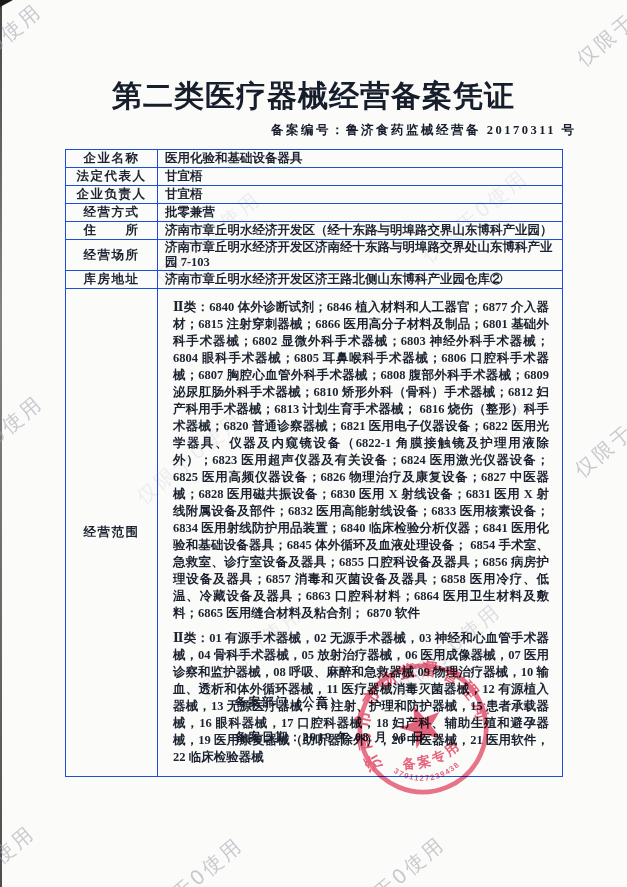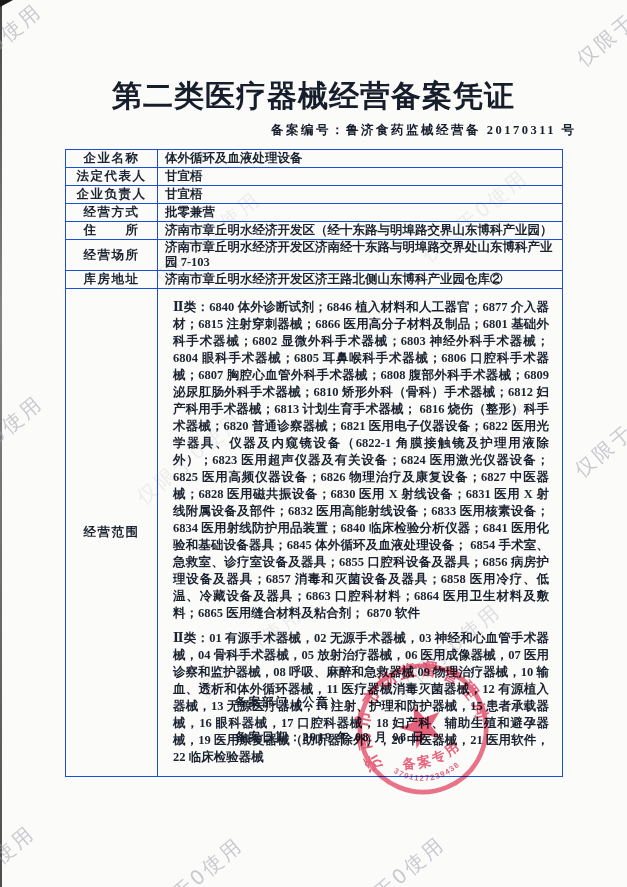--- a/index.html
+++ b/index.html
@@ -73,21 +73,21 @@
 
   <div class="title">第二类医疗器械经营备案凭证</div>
   <div class="filing-line">
     <span>备案编号：</span><span>鲁济食药监械经营备 20170311 号</span>
   </div>
 
   <table class="info">
     <tbody>
         <tr>
       <td class="lbl">企业名称</td>
-      <td class="val">体外循环及血液处理设备</td>
+      <td class="val">医用化验和基础设备器具</td>
     </tr>
     <tr>
       <td class="lbl">法定代表人</td>
       <td class="val">甘宜梧</td>
     </tr>
     <tr>
       <td class="lbl">企业负责人</td>
       <td class="val">甘宜梧</td>
     </tr>
     <tr>

